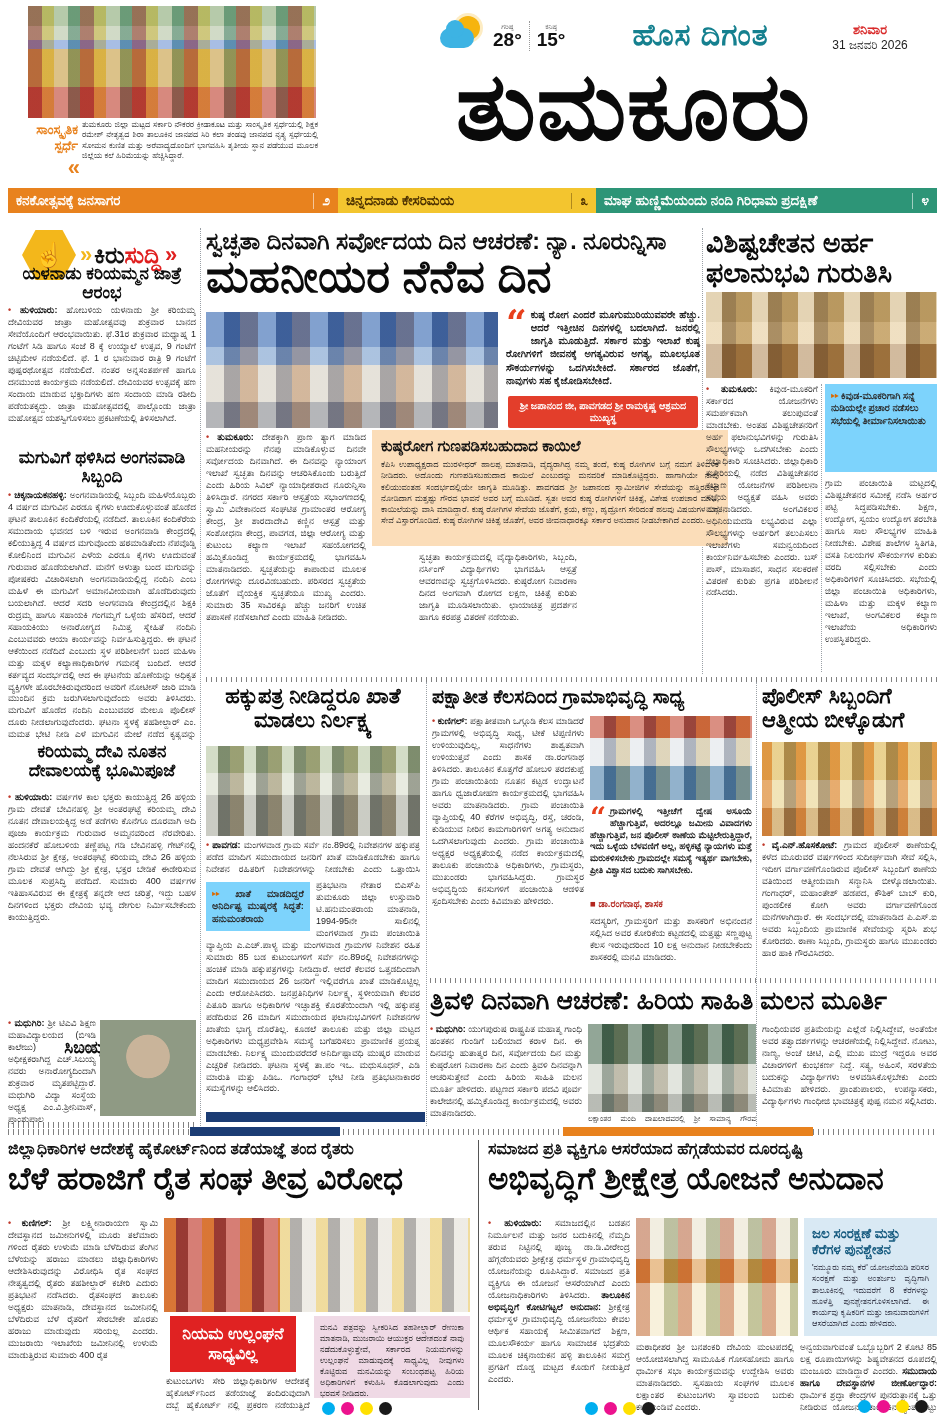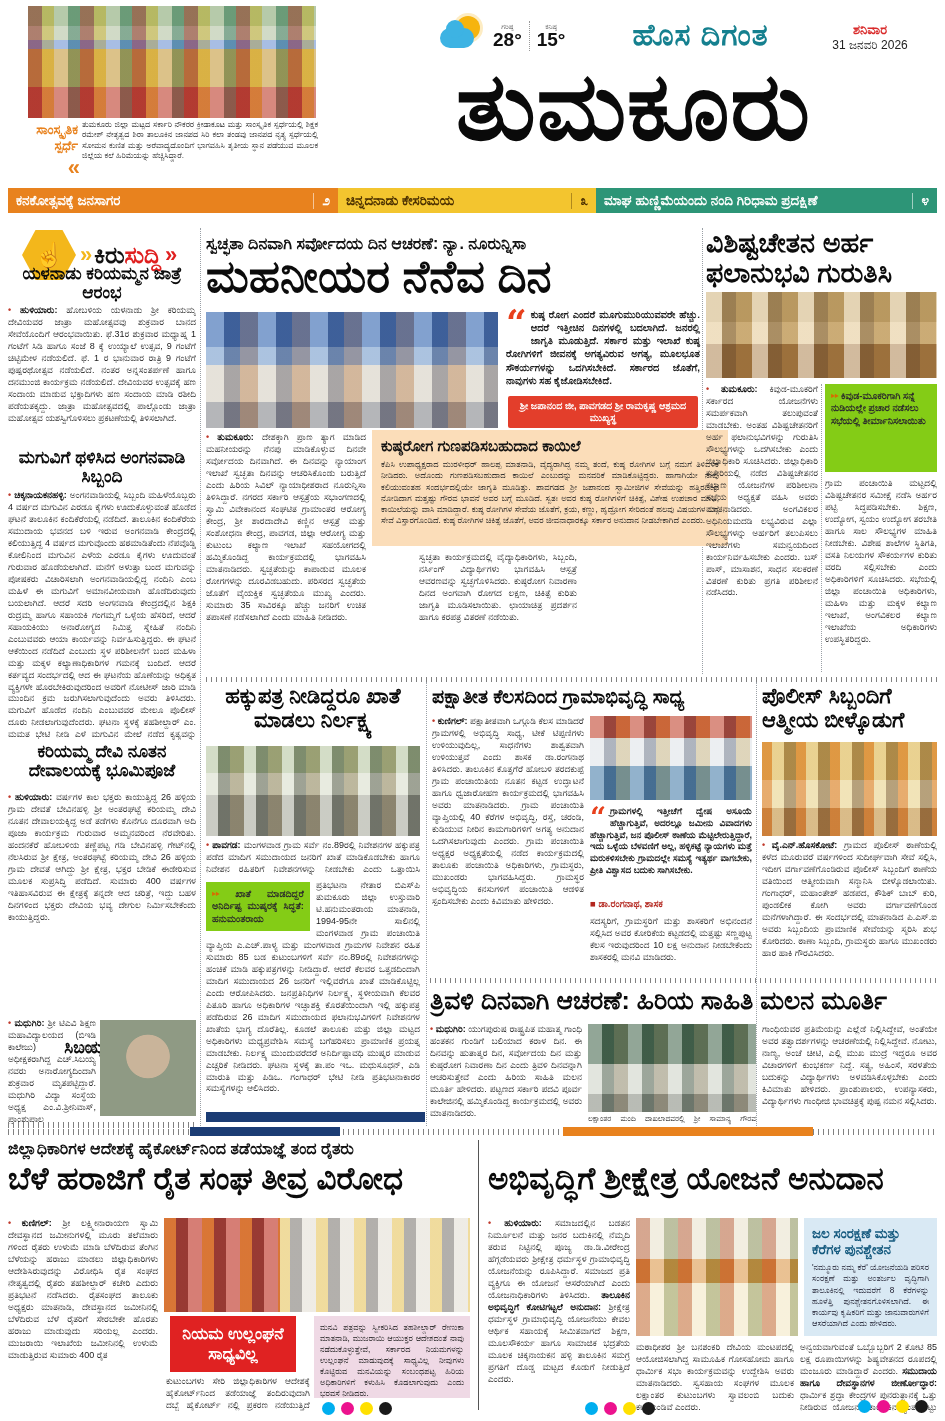--- a/index.html
+++ b/index.html
@@ -11,21 +11,21 @@
   .dl::before{content:"• ";color:#c0392b;font-weight:bold;}
   .hl{font-weight:bold;color:#0b0b0b;line-height:1.12;}
   .center{text-align:center;}
   .kicker{font-weight:bold;color:#111;}
   .vr{border-left:1px dotted #9aa0a6;width:0;}
   .vr-solid{border-left:1px solid #555;width:0;}
   .ticks{background:repeating-linear-gradient(90deg,#818181 0 1px,transparent 1px 5px);}
   .photo{overflow:hidden;}
   .navseg{display:flex;align-items:center;font-weight:bold;font-size:13.5px;padding:0 8px;white-space:nowrap;overflow:hidden;}
   .navseg .pg{margin-left:auto;padding-left:8px;border-left:1px solid rgba(255,255,255,.55);}
-  .ybox{background:#84cc16;font-weight:bold;font-size:9.5px;line-height:1.3;padding:6px;color:#2b2b2b;}
+  .ybox{background:#7dd3fc;font-weight:bold;font-size:9.5px;line-height:1.3;padding:6px;color:#2b2b2b;}
   .ybox::before{content:"▸▸ ";color:#d96a00;}
   .qmark{color:#e8401c;font-size:36px;font-weight:bold;line-height:.7;float:left;margin:2px 4px 0 0;font-family:"DejaVu Serif",serif;}
   .quote-t{font-size:9.8px;font-weight:bold;line-height:1.34;text-align:justify;color:#1d1d1d;}
   .attr-box{background:#E33E2B;color:#fff;font-weight:bold;font-size:9.5px;line-height:1.25;display:flex;align-items:center;justify-content:center;text-align:center;border-radius:2px;padding:2px 6px;}
   .obox{background:#FBDDB9;padding:7px 9px;}
   .obox .t{font-size:15px;font-weight:bold;color:#111;margin:0 0 4px 0;}
   .obox .b{font-size:8.3px;line-height:1.36;text-align:justify;color:#222;}
   .bluebox{background:#D9E9F4;padding:8px;}
   .bluebox .t{font-size:13.5px;font-weight:bold;color:#14597e;line-height:1.2;margin-bottom:4px;}
   .bluebox .b{font-size:8.2px;line-height:1.35;text-align:justify;color:#223;}
@@ -151,21 +151,21 @@
     <p><span class="dl">ಹುಳಿಯಾರು:</span> <span>ವರ್ಷಗಳ ಕಾಲ ಭಕ್ತರು ಕಾಯುತ್ತಿದ್ದ 26 ಹಳ್ಳಿಯ ಗ್ರಾಮ ದೇವತೆ ಬೇವಿನಹಳ್ಳಿ ಶ್ರೀ ಅಂತರಘಟ್ಟೆ ಕರಿಯಮ್ಮ ದೇವಿ ನೂತನ ದೇವಾಲಯಕ್ಕಿದ್ದ ಅಡೆ ತಡೆಗಳು ಕೊನೆಗೂ ದೂರವಾಗಿ ಅದಿ ಪೂಜಾ ಕಾರ್ಯಕ್ರಮ ಗುರುವಾರ ಅಮ್ಮನವರಿಂದ ನೆರವೇರಿತು. ಹಂದನಕೆರೆ ಹೋಬಳಿಯ ತಣ್ಣೆಪಟ್ಟ ಗಡಿ ಬೇವಿನಹಳ್ಳಿ ಗೇಟ್‌ನಲ್ಲಿ ನೆಲಸಿರುವ ಶ್ರೀ ಕ್ಷೇತ್ರ, ಅಂತರಘಟ್ಟೆ ಕರಿಯಮ್ಮ ದೇವಿ 26 ಹಳ್ಳಿಯ ಗ್ರಾಮ ದೇವತೆ ಆಗಿದ್ದು ಶ್ರೀ ಕ್ಷೇತ್ರ, ಭಕ್ತರ ಬೇಡಿಕೆ ಈಡೇರಿಸುವ ಮೂಲಕ ಸುಪ್ರಸಿದ್ಧಿ ಪಡೆದಿದೆ. ಸುಮಾರು 400 ವರ್ಷಗಳ ಇತಿಹಾಸವಿರುವ ಈ ಕ್ಷೇತ್ರಕ್ಕೆ ತನ್ನದೇ ಆದ ಚರಿತ್ರೆ, ಇದ್ದು ಬಹಳ ದಿನಗಳಿಂದ ಭಕ್ತರು ದೇವಿಯ ಭವ್ಯ ದೇಗುಲ ನಿರ್ಮಿಸಬೇಕೆಂದು ಕಾಯುತ್ತಿದ್ದರು.</span></p>
   </div>
 
   <div class="abs hl center" style="left:8px;top:990px;width:188px;height:24px;font-size:17px;margin-top:48px;">ಸಿಬಯ್ಯ ನಿಧನ</div>
   <div class="abs body" style="left:8px;top:1018px;width:88px;height:106px;">
     <p><span class="dl">ಮಧುಗಿರಿ:</span> <span>ಶ್ರೀ ಟಿಎವಿ ಶಿಕ್ಷಣ ಮಹಾವಿದ್ಯಾಲಯದ (ಬಿಇಡಿ ಕಾಲೇಜು) ನಿವೃತ್ತ ಅಧೀಕ್ಷಕರಾಗಿದ್ದ ಎಚ್.ಸಿಬಯ್ಯ ನವರು ಅನಾರೋಗ್ಯದಿಂದಾಗಿ ಶುಕ್ರವಾರ ಮೃತಪಟ್ಟಿದ್ದಾರೆ. ಮಧುಗಿರಿ ವಿದ್ಯಾ ಸಂಸ್ಥೆಯ ಅಧ್ಯಕ್ಷ ಎಂ.ವಿ.ಶ್ರೀನಿವಾಸ್, ಪ್ರಾಂಶುಪಾಲ ಎಂ.ಎನ್.ಧರ್ಮವೀರ್ ಮೃತರ ಆತ್ಮಕ್ಕೆ ಶಾಂತಿ ಕೋರಿದ್ದಾರೆ.</span></p>
   </div>
   <div class="abs photo ph-portrait" style="left:100px;top:1020px;width:96px;height:96px;"></div>
   <div class="abs ticks" style="left:8px;top:1122px;width:188px;height:6px;"></div>
 
-  <div class="abs kicker" style="left:206px;top:228px;width:494px;height:24px;font-size:16px;margin-top:7px;">ಸ್ವಚ್ಛತಾ ದಿನವಾಗಿ ಸರ್ವೋದಯ ದಿನ ಆಚರಣೆ: ನ್ಯಾ. ನೂರುನ್ನಿಸಾ</div>
+  <div class="abs kicker" style="left:206px;top:228px;width:494px;height:24px;font-size:23px;">ಸ್ವಚ್ಛತಾ ದಿನವಾಗಿ ಸರ್ವೋದಯ ದಿನ ಆಚರಣೆ: ನ್ಯಾ. ನೂರುನ್ನಿಸಾ</div>
   <div class="abs hl" style="left:206px;top:252px;width:494px;height:56px;font-size:45px;font-weight:900;">ಮಹನೀಯರ ನೆನೆವ ದಿನ</div>
   <div class="abs photo ph-lead" style="left:206px;top:312px;width:292px;height:116px;"></div>
 
   <div class="abs" style="left:506px;top:308px;width:194px;height:86px;">
     <span class="qmark">“</span>
     <div class="quote-t">ಕುಷ್ಠ ರೋಗ ಎಂದರೆ ಮೂಗುಮುರಿಯುವವರೇ ಹೆಚ್ಚು. ಆದರೆ ಇತ್ತೀಚಿನ ದಿನಗಳಲ್ಲಿ ಬದಲಾಗಿದೆ. ಜನರಲ್ಲಿ ಜಾಗೃತಿ ಮೂಡುತ್ತಿದೆ. ಸರ್ಕಾರ ಮತ್ತು ಇಲಾಖೆ ಕುಷ್ಠ ರೋಗಿಗಳಿಗೆ ಜೀವನಕ್ಕೆ ಅಗತ್ಯವಿರುವ ಅಗತ್ಯ, ಮೂಲಭೂತ ಸೌಕರ್ಯಗಳನ್ನು ಒದಗಿಸಬೇಕಿದೆ. ಸರ್ಕಾರದ ಜೊತೆಗೆ, ನಾವುಗಳು ಸಹ ಕೈಜೋಡಿಸಬೇಕಿದೆ.</div>
   </div>
   <div class="abs attr-box" style="left:508px;top:396px;width:190px;height:32px;">ಶ್ರೀ ಜಪಾನಂದ ಜೀ, ಪಾವಗಡದ ಶ್ರೀ ರಾಮಕೃಷ್ಣ ಆಶ್ರಮದ ಮುಖ್ಯಸ್ಥ</div>
 
   <div class="abs body" style="left:206px;top:432px;width:160px;height:242px;">
@@ -239,20 +239,21 @@
   <div class="abs body" style="left:8px;top:1218px;width:150px;height:196px;">
     <p><span class="dl">ಕುಣಿಗಲ್:</span> <span>ಶ್ರೀ ಲಕ್ಷ್ಮೀನಾರಾಯಣ ಸ್ವಾಮಿ ದೇವಸ್ಥಾನದ ಜಮೀನುಗಳಲ್ಲಿ ಮೂರು ತಲೆಮಾರು ಗಳಿಂದ ರೈತರು ಉಳುಮೆ ಮಾಡಿ ಬೆಳೆದಿರುವ ತೆಂಗಿನ ಬೆಳೆಯನ್ನು ಹರಾಜು ಮಾಡಲು ಜಿಲ್ಲಾಧಿಕಾರಿಗಳು ಆದೇಶಿಸಿರುವುದನ್ನು ವಿರೋಧಿಸಿ ರೈತ ಸಂಘದ ನೇತೃತ್ವದಲ್ಲಿ ರೈತರು ತಹಶೀಲ್ದಾರ್ ಕಚೇರಿ ಎದುರು ಪ್ರತಿಭಟನೆ ನಡೆಸಿದರು. ರೈತಸಂಘದ ತಾಲೂಕು ಅಧ್ಯಕ್ಷರು ಮಾತನಾಡಿ, ದೇವಸ್ಥಾನದ ಜಮೀನಿನಲ್ಲಿ ಬೆಳೆದಿರುವ ಬೆಳೆ ರೈತರಿಗೆ ಸೇರಬೇಕೇ ಹೊರತು ಹರಾಜು ಮಾಡುವುದು ಸರಿಯಲ್ಲ ಎಂದರು. ಮುಜರಾಯಿ ಇಲಾಖೆಯ ಜಮೀನಿನಲ್ಲಿ ಉಳುಮೆ ಮಾಡುತ್ತಿರುವ ಸುಮಾರು 400 ರೈತ</span></p>
   </div>
   <div class="abs photo ph-flag" style="left:164px;top:1218px;width:306px;height:94px;"></div>
   <div class="abs redbox" style="left:170px;top:1316px;width:126px;height:56px;">ನಿಯಮ ಉಲ್ಲಂಘನೆ ಸಾಧ್ಯವಿಲ್ಲ</div>
   <div class="abs pinkbox" style="left:314px;top:1316px;width:156px;height:82px;">ಮನವಿ ಪತ್ರವನ್ನು ಸ್ವೀಕರಿಸಿದ ತಹಶೀಲ್ದಾರ್ ರೇಣುಕಾ ಮಾತನಾಡಿ, ಮುಜರಾಯಿ ಆಯುಕ್ತರ ಆದೇಶದಂತೆ ನಾವು ನಡೆದುಕೊಳ್ಳುತ್ತೇವೆ, ಸರ್ಕಾರದ ನಿಯಮಗಳನ್ನು ಉಲ್ಲಂಘನೆ ಮಾಡುವುದಕ್ಕೆ ಸಾಧ್ಯವಿಲ್ಲ ನೀವುಗಳು ಕೊಟ್ಟಿರುವ ಮನವಿಯನ್ನು ಸಂಬಂಧಪಟ್ಟ ಹಿರಿಯ ಅಧಿಕಾರಿಗಳಿಗೆ ಕಳುಹಿಸಿ ಕೊಡಲಾಗುವುದು ಎಂದು ಭರವಸೆ ನೀಡಿದರು.</div>
   <div class="abs body" style="left:166px;top:1376px;width:144px;height:38px;">ಕುಟುಂಬಗಳು ಸೇರಿ ಜಿಲ್ಲಾಧಿಕಾರಿಗಳ ಆದೇಶಕ್ಕೆ ಹೈಕೋರ್ಟ್‌ನಿಂದ ತಡೆಯಾಜ್ಞೆ ತಂದಿರುವುದಾಗಿ ದಬ್ಬೆ ಹೈಕೋರ್ಟ್ ನಲ್ಲಿ ಪ್ರಕರಣ ನಡೆಯುತ್ತಿದೆ ಎಂದರು. ಉಚ್ಚ ನ್ಯಾಯಾಲಯದ ಆದೇಶದಲ್ಲಿ ರೈತರ ಬೆಳೆ ಹಾನಿ, ಮರ ಕಡಿಯುವುದು, ಮನೆ ಹಾನಿ ಮಾಡದ ಬಾರದು ಎಂದು ಮನವಿ ಮಾಡಿದ್ದೇವೆ ಎಂದರು.</div>
 
   <div class="abs vr-solid" style="left:478px;top:1140px;height:270px;"></div>
 
+  <div class="abs kicker" style="left:488px;top:1140px;width:449px;height:22px;font-size:16px;">ಸಮಾಜದ ಪ್ರತಿ ವ್ಯಕ್ತಿಗೂ ಆಸರೆಯಾದ ಹೆಗ್ಗಡೆಯವರ ದೂರದೃಷ್ಟಿ</div>
   <div class="abs hl" style="left:488px;top:1162px;width:449px;height:50px;font-size:31px;font-weight:900;">ಅಭಿವೃದ್ಧಿಗೆ ಶ್ರೀಕ್ಷೇತ್ರ ಯೋಜನೆ ಅನುದಾನ</div>
   <div class="abs body" style="left:488px;top:1218px;width:142px;height:196px;">
     <p><span class="dl">ಹುಳಿಯಾರು:</span> <span>ಸಮಾಜದಲ್ಲಿನ ಬಡತನ ನಿರ್ಮೂಲನೆ ಮತ್ತು ಜನರ ಬದುಕಿನಲ್ಲಿ ನೆಮ್ಮದಿ ತರುವ ನಿಟ್ಟಿನಲ್ಲಿ ಪೂಜ್ಯ ಡಾ.ಡಿ.ವೀರೇಂದ್ರ ಹೆಗ್ಗಡೆಯವರು ಶ್ರೀಕ್ಷೇತ್ರ ಧರ್ಮಸ್ಥಳ ಗ್ರಾಮಾಭಿವೃದ್ಧಿ ಯೋಜನೆಯನ್ನು ರೂಪಿಸಿದ್ದಾರೆ. ಸಮಾಜದ ಪ್ರತಿ ವ್ಯಕ್ತಿಗೂ ಈ ಯೋಜನೆ ಆಸರೆಯಾಗಿದೆ ಎಂದು ಯೋಜನಾಧಿಕಾರಿಗಳು ತಿಳಿಸಿದರು.</span>
     <span class="subhead">ತಾಲೂಕಿನ ಅಭಿವೃದ್ಧಿಗೆ ಕೋಟಿಗಟ್ಟಲೆ ಅನುದಾನ:</span>
     <span>ಶ್ರೀಕ್ಷೇತ್ರ ಧರ್ಮಸ್ಥಳ ಗ್ರಾಮಾಭಿವೃದ್ಧಿ ಯೋಜನೆಯು ಕೇವಲ ಆರ್ಥಿಕ ಸಹಾಯಕ್ಕೆ ಸೀಮಿತವಾಗದೆ ಶಿಕ್ಷಣ, ಮೂಲಸೌಕರ್ಯ ಹಾಗೂ ಸಾಮಾಜಿಕ ಭದ್ರತೆಯ ಮೂಲಕ ಚಿಕ್ಕನಾಯಕನ ಹಳ್ಳಿ ತಾಲೂಕಿನ ಸಮಗ್ರ ಪ್ರಗತಿಗೆ ದೊಡ್ಡ ಮಟ್ಟದ ಕೊಡುಗೆ ನೀಡುತ್ತಿದೆ ಎಂದರು.</span></p>
   </div>
   <div class="abs photo ph-temple" style="left:636px;top:1218px;width:162px;height:118px;"></div>
   <div class="abs bluebox" style="left:804px;top:1218px;width:133px;height:118px;">
     <div class="t">ಜಲ ಸಂರಕ್ಷಣೆ ಮತ್ತು ಕೆರೆಗಳ ಪುನಶ್ಚೇತನ</div>
     <div class="b">'ನಮ್ಮೂರು ನಮ್ಮ ಕೆರೆ' ಯೋಜನೆಯಡಿ ಪರಿಸರ ಸಂರಕ್ಷಣೆ ಮತ್ತು ಅಂತರ್ಜಲ ವೃದ್ಧಿಗಾಗಿ ತಾಲೂಕಿನಲ್ಲಿ ಇದುವರೆಗೆ 8 ಕೆರೆಗಳನ್ನು ಹೂಳೆತ್ತಿ ಪುನಶ್ಚೇತನಗೊಳಿಸಲಾಗಿದೆ. ಈ ಕಾರ್ಯವು ಕೃಷಿಕರಿಗೆ ಮತ್ತು ಜಾನುವಾರುಗಳಿಗೆ ಆಸರೆಯಾಗಿದೆ ಎಂದು ಹೇಳಿದರು.</div>

